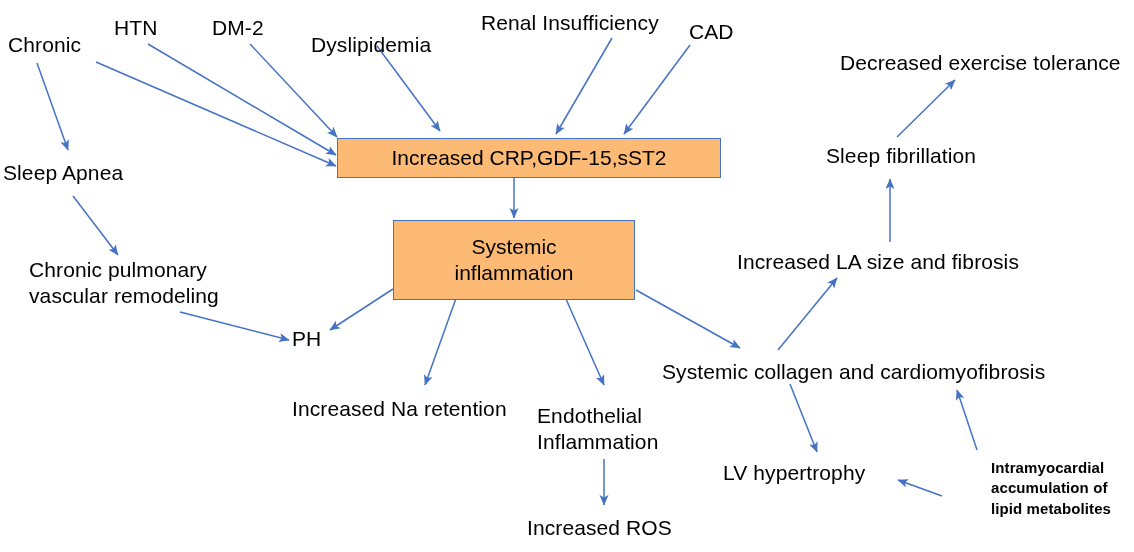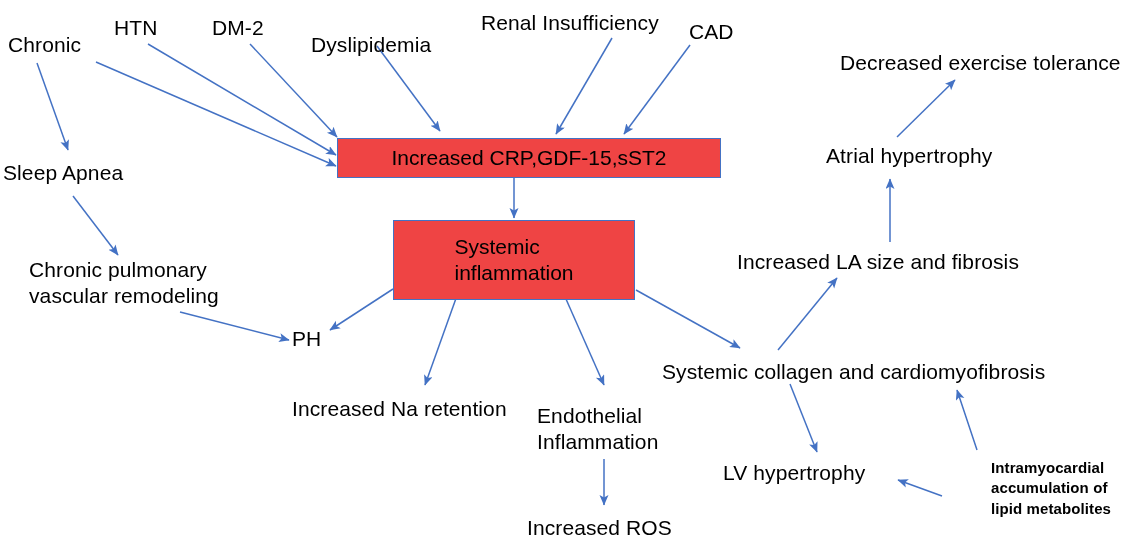--- a/index.html
+++ b/index.html
@@ -36,26 +36,26 @@
     letter-spacing: 0.1px;
   }
   .node-label.bold {
     font-weight: bold;
     font-size: 15px;
     line-height: 1.35;
   }
   .node-box {
     position: absolute;
     border: 1.6px solid #4472c4;
-    background: #ef4444;
+    background: #fdba74;
     box-sizing: border-box;
     display: flex;
     align-items: center;
     justify-content: center;
-    text-align: left;
+    text-align: center;
     font-size: 21px;
     line-height: 1.25;
     color: #000000;
     white-space: pre-line;
   }
 </style>
 </head>
 <body>
 
 <div id="canvas">
@@ -104,21 +104,21 @@
       <div class="node-label" style="left: 292px; top: 326px; text-align: right;">PH</div>
       <div class="node-box" style="left: 337px; top: 138px; width: 384px; height: 40px;">Increased CRP,GDF-15,sST2</div>
       <div class="node-box" style="left: 393px; top: 220px; width: 242px; height: 80px;">Systemic
 inflammation</div>
       <div class="node-label" style="left: 292px; top: 396px;">Increased Na retention</div>
       <div class="node-label" style="left: 537px; top: 403px;">Endothelial
 Inflammation</div>
       <div class="node-label" style="left: 527px; top: 515px;">Increased ROS</div>
       <div class="node-label" style="left: 662px; top: 359px;">Systemic collagen and cardiomyofibrosis</div>
       <div class="node-label" style="left: 737px; top: 249px;">Increased LA size and fibrosis</div>
-      <div class="node-label" style="left: 826px; top: 143px;">Atrial hypertrophy</div>
+      <div class="node-label" style="left: 826px; top: 143px;">Sleep fibrillation</div>
       <div class="node-label" style="left: 840px; top: 50px;">Decreased exercise tolerance</div>
       <div class="node-label" style="left: 723px; top: 460px;">LV hypertrophy</div>
       <div class="node-label bold" style="left: 948px; top: 458px; margin-left: 43px;">Intramyocardial
 accumulation of
 lipid metabolites</div>
     </div>
 
 </div>
 
 </body></html>

